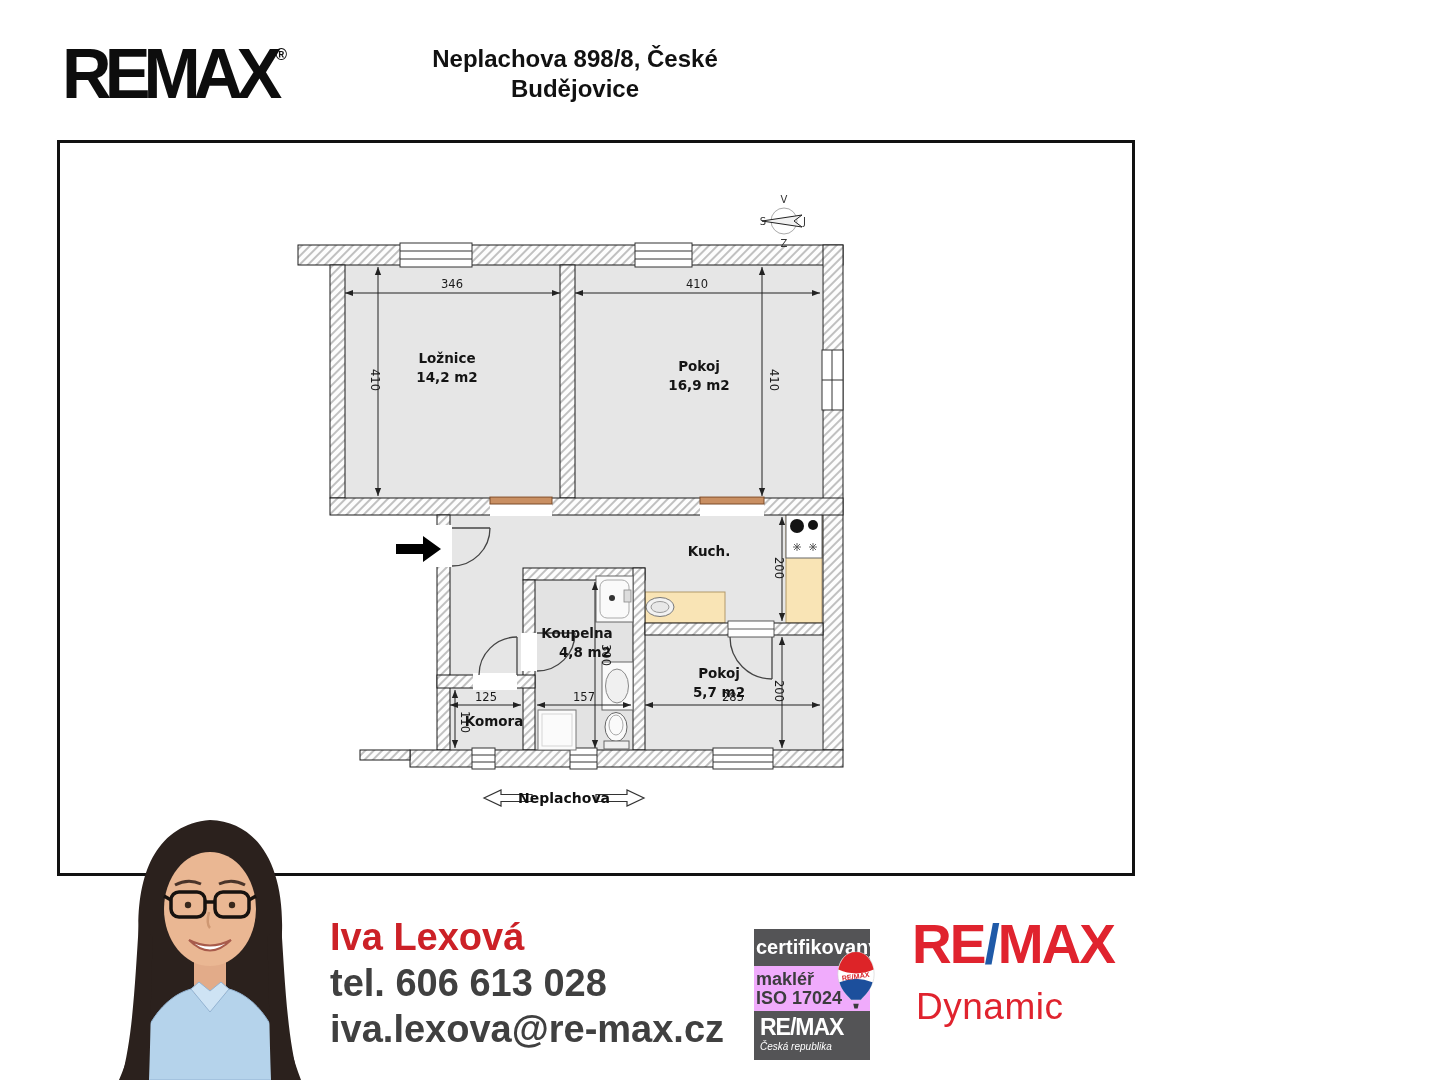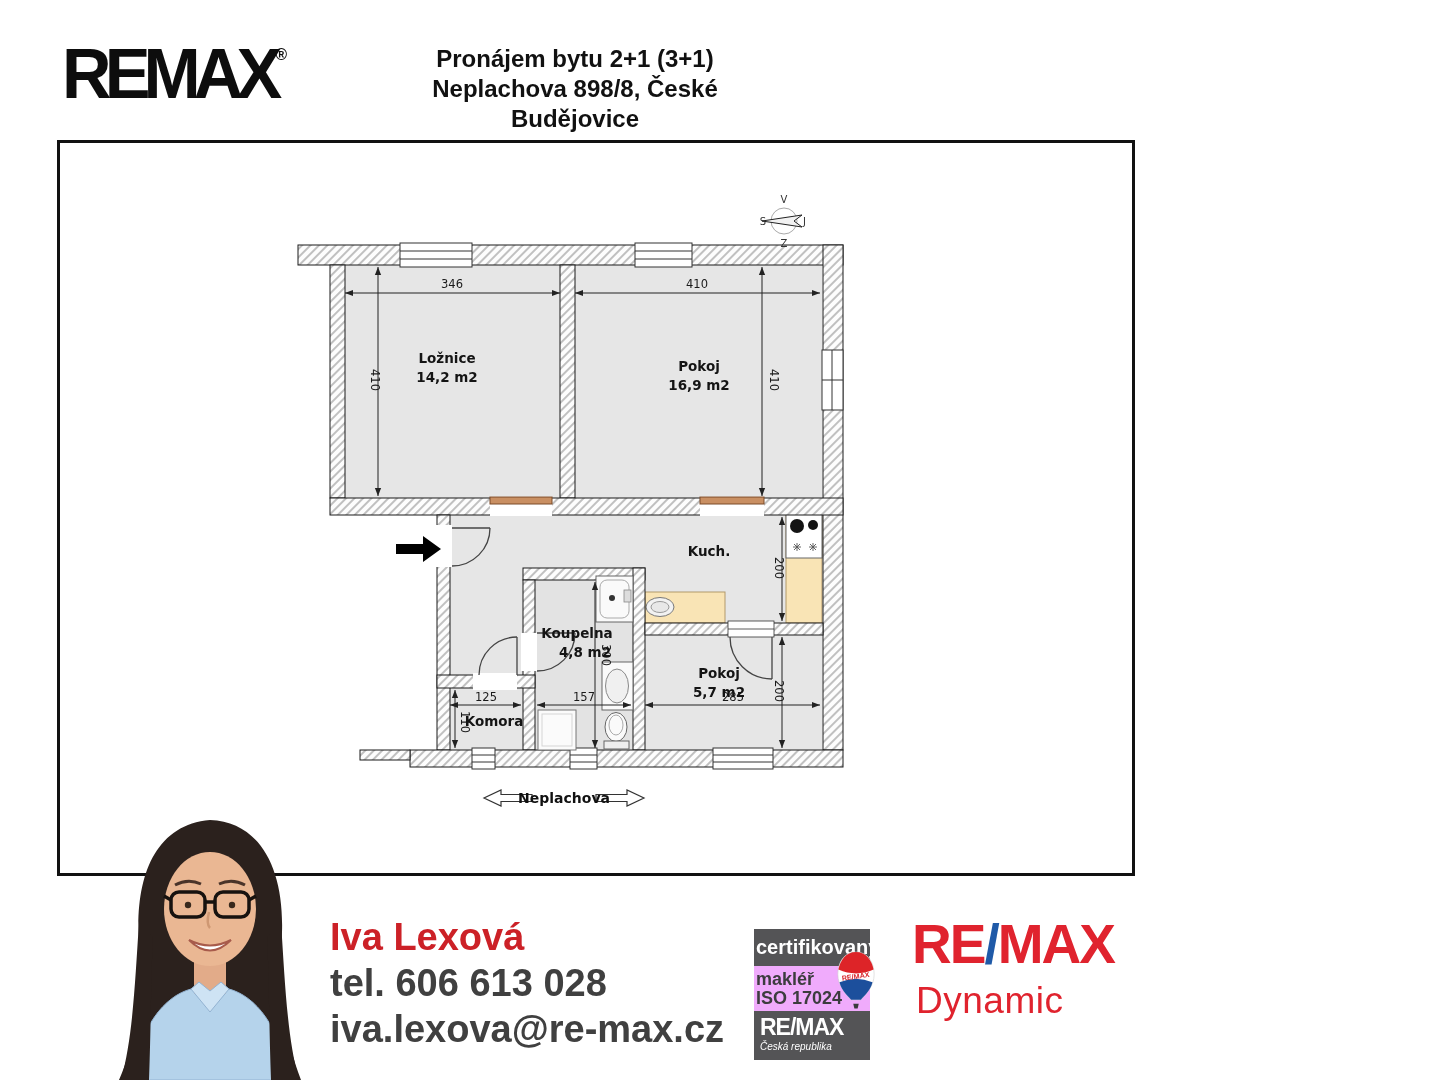--- a/index.html
+++ b/index.html
@@ -30,38 +30,37 @@
               font-size:18px;line-height:19px;padding:4px 0 3px 2px;}
   .badge .bar3{background:#545456;color:#fff;padding:4px 6px 6px 6px;}
   .badge .bar3 .rm{font-weight:bold;font-size:23px;letter-spacing:-1px;line-height:24px;}
   .badge .bar3 .cr{font-size:10px;line-height:15px;font-style:italic;}
   .badge .mini-balloon{position:absolute;right:-8px;top:-16px;}
 
   
   .office{left:912px;top:916px;color:#e0232e;}
   .office .big{font-size:55px;font-weight:900;letter-spacing:-2px;line-height:56px;}
   .office .big .sl{color:#1f5aa8;}
-  .office .dyn{font-size:37px;font-weight:400;letter-spacing:.5px;margin:8px 0 0 4px;}
+  .office .dyn{font-size:37px;font-weight:400;letter-spacing:.5px;margin:14px 0 0 4px;}
 
   
   .plan-label{font-family:"DejaVu Sans",sans-serif;font-weight:bold;font-size:13.5px;fill:#141414;}
   .plan-dim{font-family:"DejaVu Sans",sans-serif;font-size:11.5px;fill:#1a1a1a;}
   .plan-compass{font-family:"DejaVu Sans",sans-serif;font-size:10px;fill:#333;}
   .plan-street{font-family:"DejaVu Sans",sans-serif;font-weight:bold;font-size:14px;fill:#111;}
   .balloon-word{font-family:"Liberation Sans",sans-serif;font-weight:bold;}
 </style>
 </head>
 <body>
 
 <div class="page">
 
   <div class="abs wordmark"><span>REMAX</span><sup>®</sup></div>
 
   <div class="abs title">
-    <div>Pronájem bytu 2+1 (3+1)</div>
     <div>Neplachova 898/8, České Budějovice</div>
   </div>
 
   <svg class="abs" style="left:1205px;top:24px" width="162" height="218" viewBox="0 0 162 218">
     <path d="M81,6 C39,6 15,43 15,89 C15,131 45,161 63,181 L99,181 C117,161 147,131 147,89 C147,43 123,6 81,6 Z" fill="#ffffff" stroke="#d9d9d9" stroke-width="1.5"></path>
     <path d="M81,6 C46,6 23,36 17,72 Q81,100 145,72 C139,36 116,6 81,6 Z" fill="#dd2428"></path>
     <path d="M21,120 Q81,94 141,120 C133,154 109,169 99,181 L63,181 C53,169 29,154 21,120 Z" fill="#1c4f9c"></path>
     <g stroke="#ffffff" stroke-opacity="0.28" stroke-width="2" fill="none">
       <path d="M51,13 C38,60 38,125 56,176"></path>
       <path d="M81,6 L81,181"></path>

